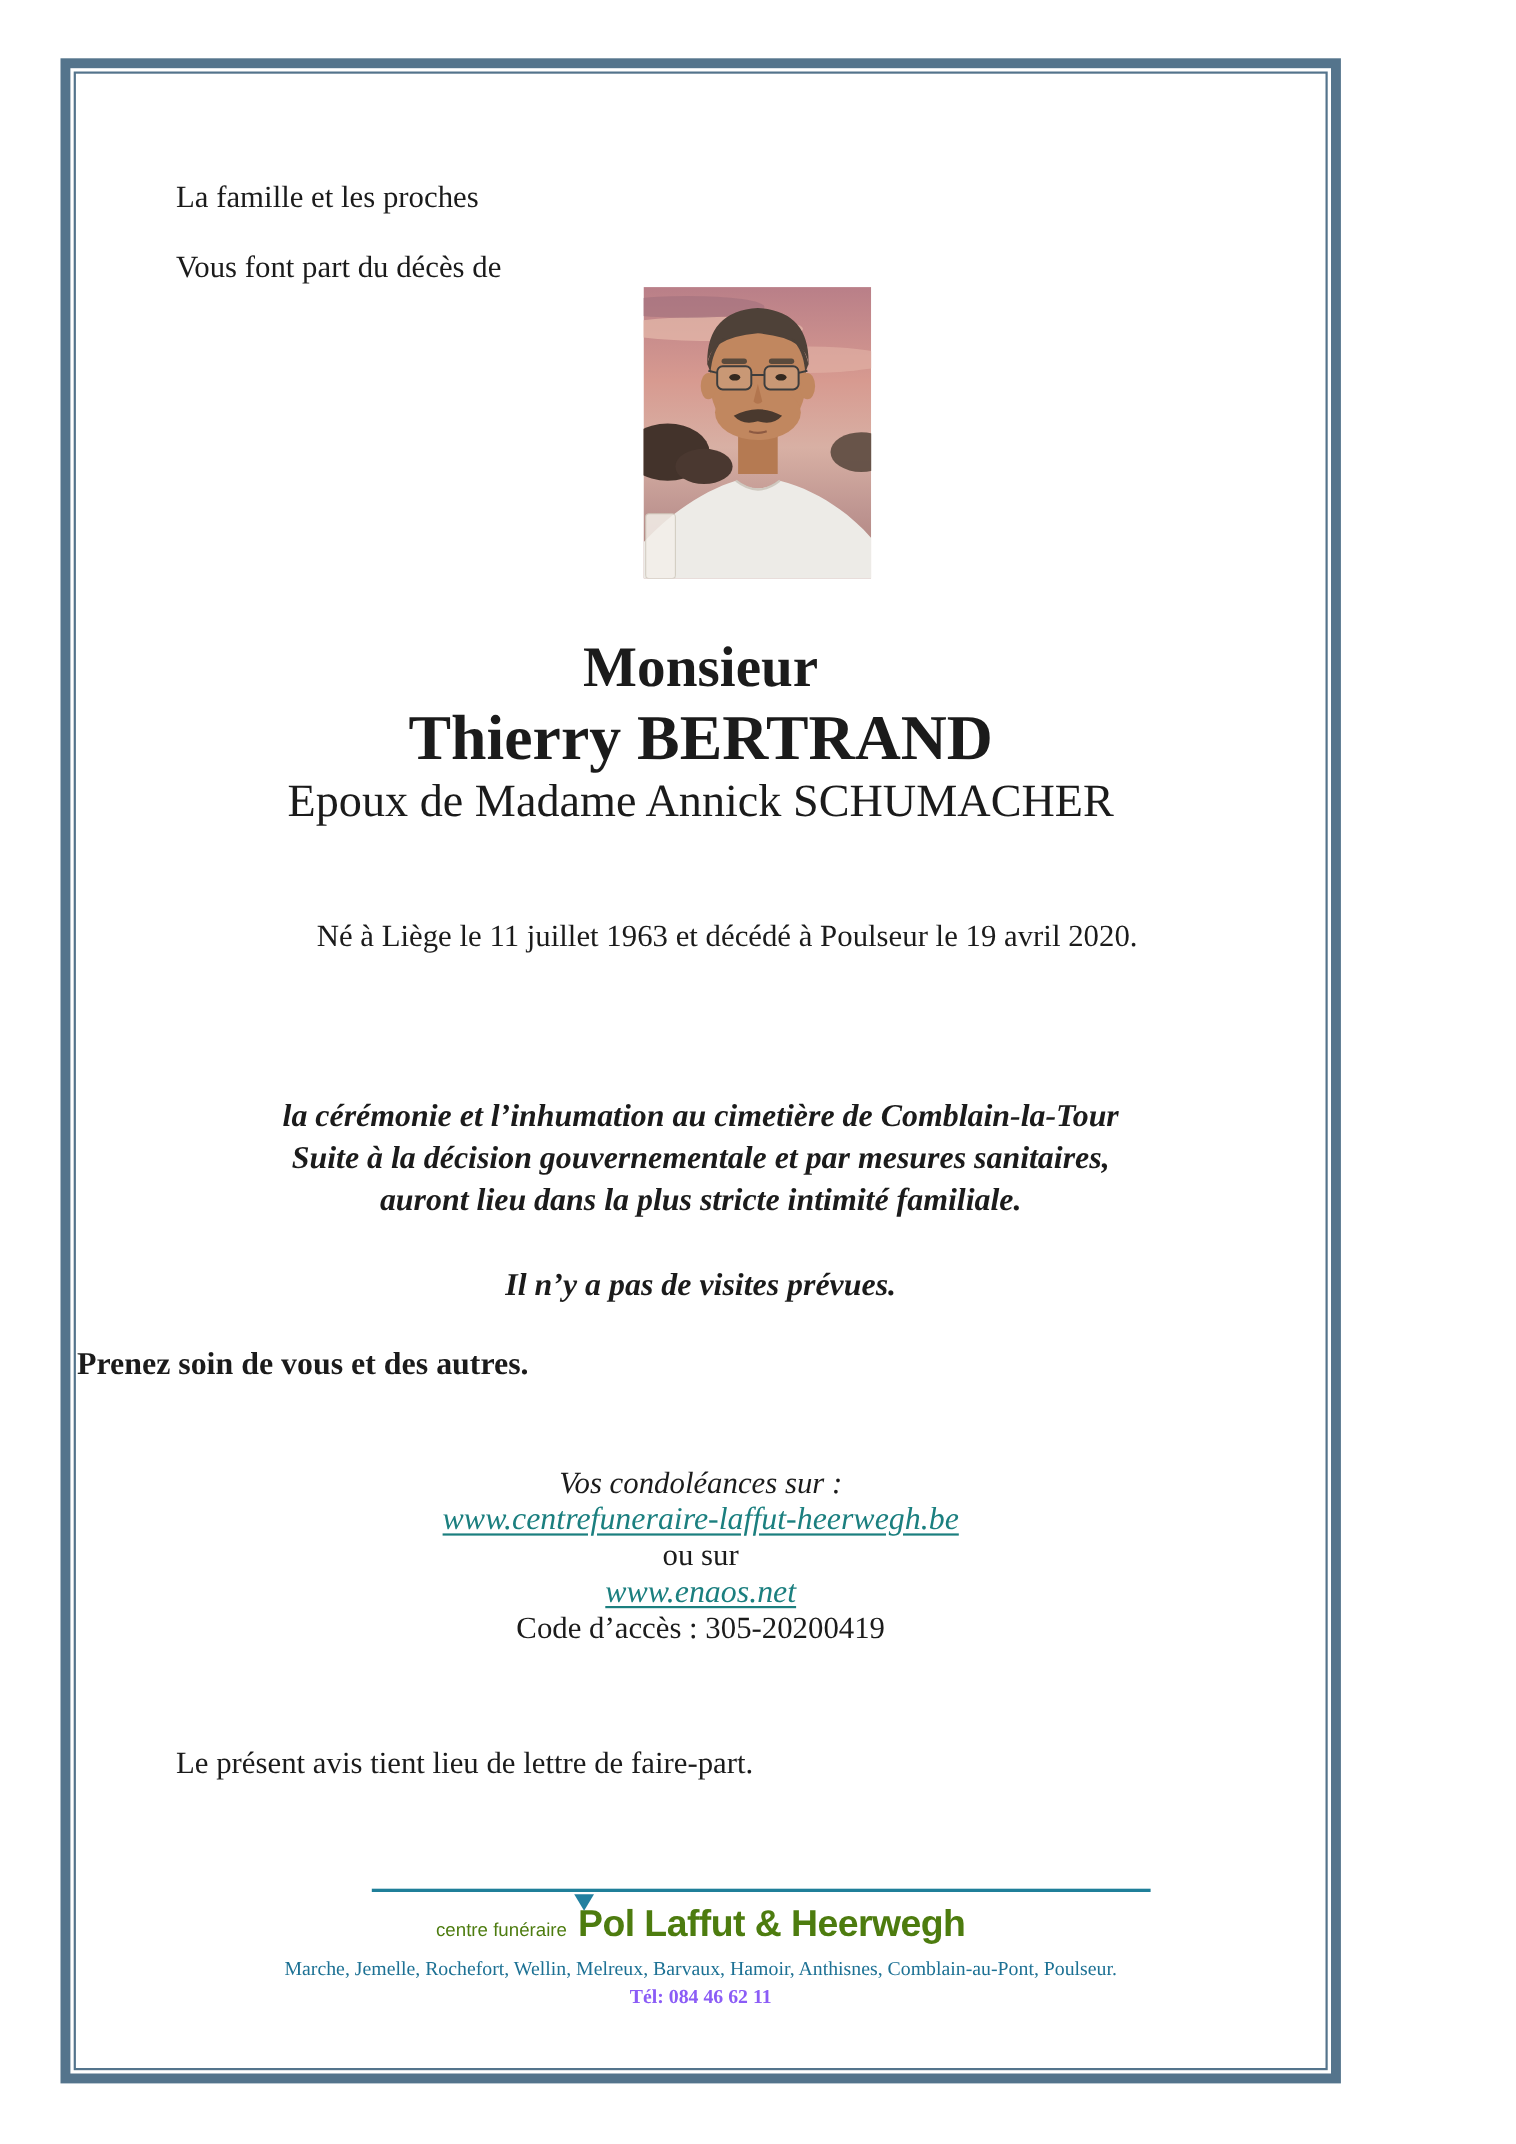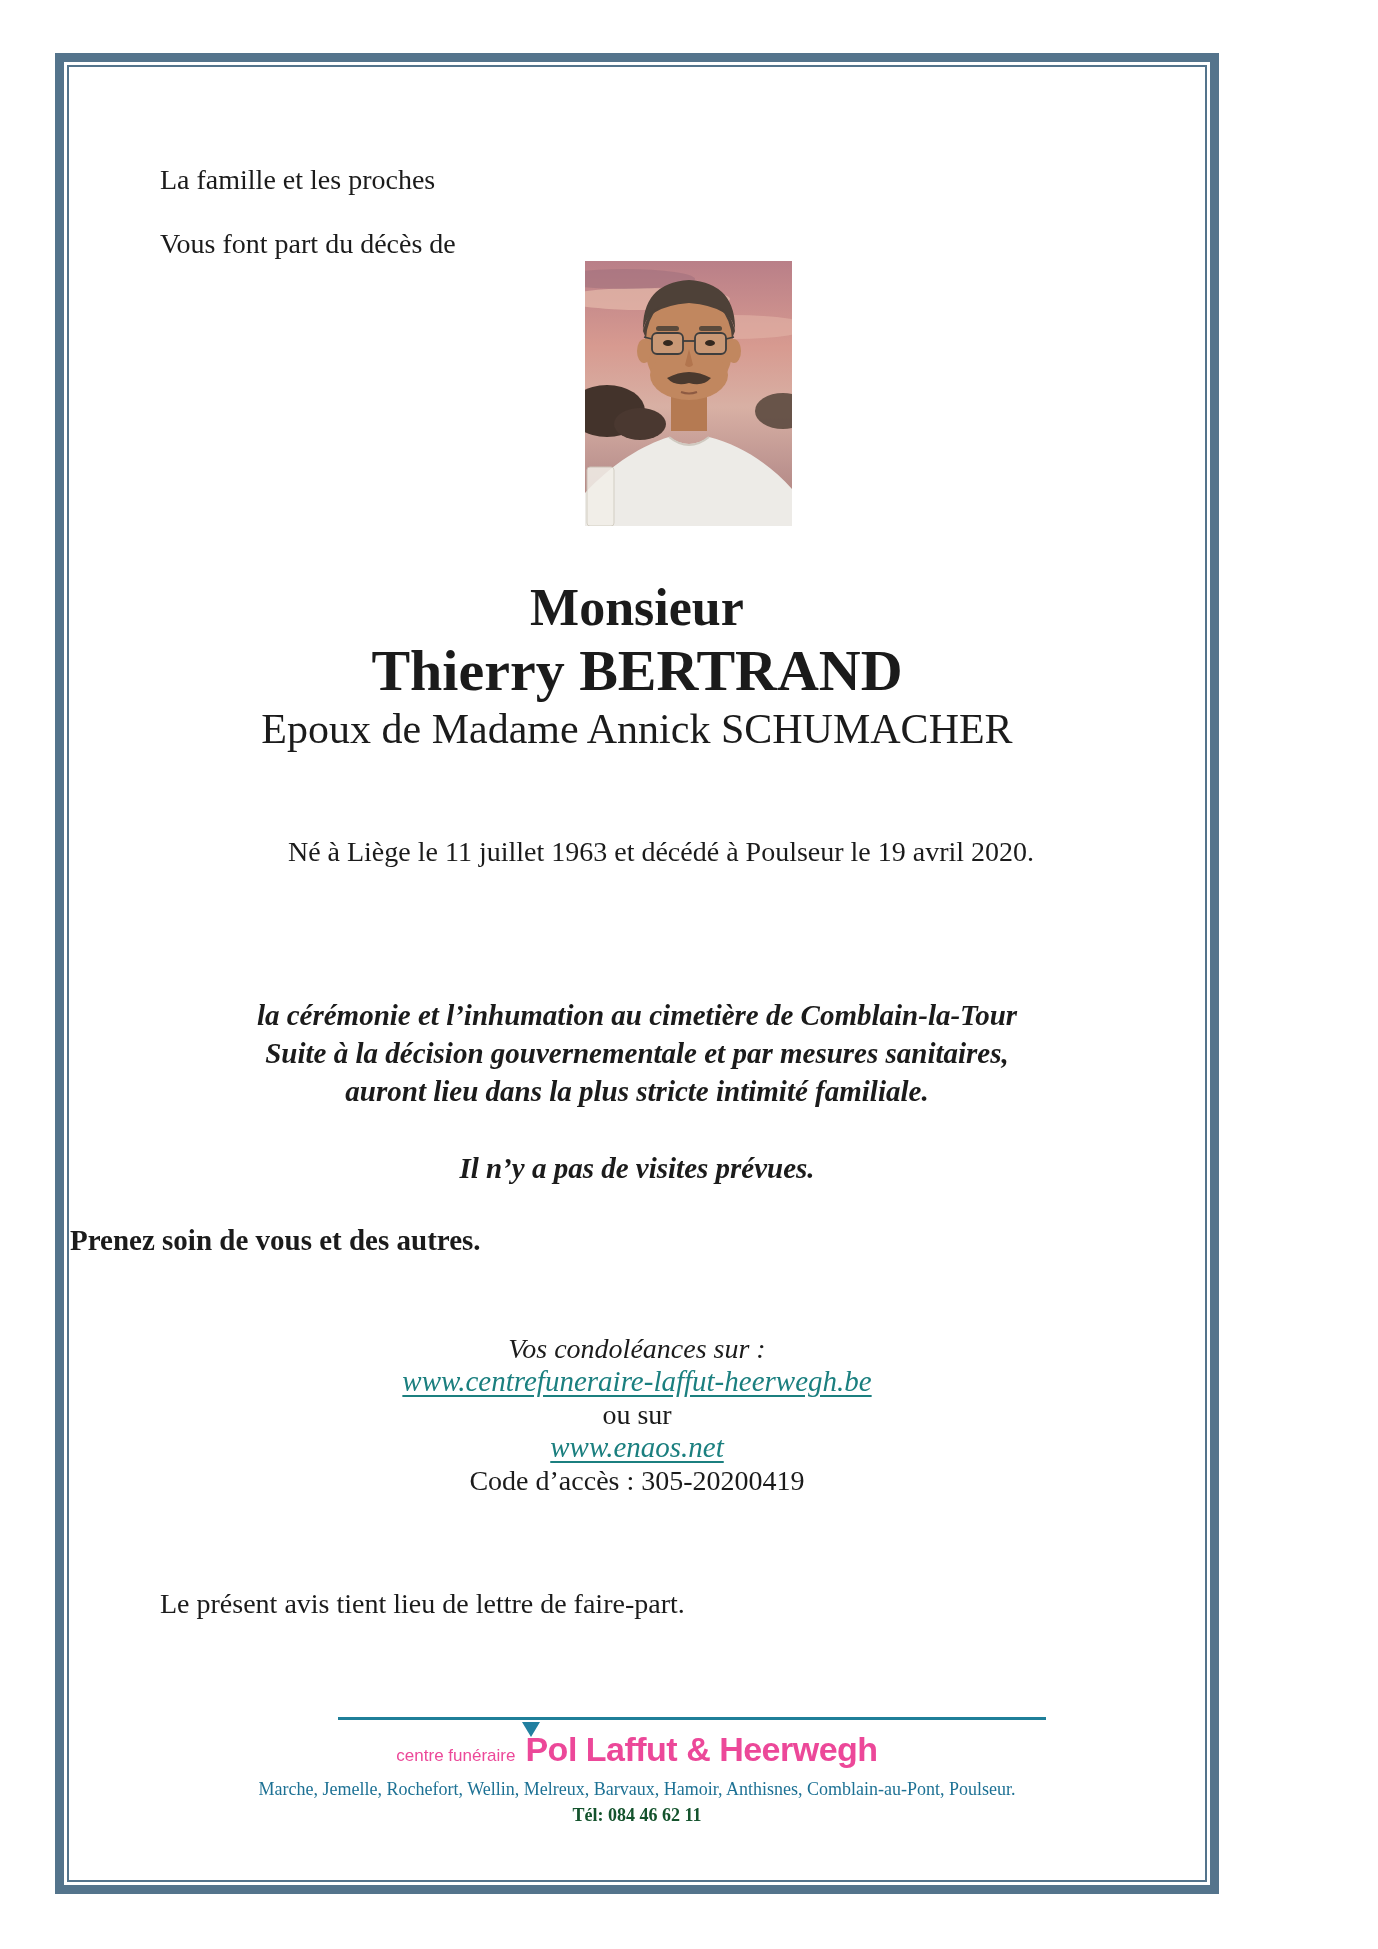--- a/index.html
+++ b/index.html
@@ -57,36 +57,36 @@
     display: block; font-style: italic; font-size: 29px; line-height: 33px;
     color: #1b7f7f; text-decoration: underline; text-underline-offset: 4px; cursor: pointer;
   }
 
   .closing { position: absolute; left: 160px; top: 1588px; font-size: 28px; }
 
   .footer-rule { position: absolute; left: 338px; top: 1717px; width: 708px; height: 3px; background: #1f7f99; }
   .brand-row {
     position: absolute; left: 70px; right: 70px; top: 1730px;
     display: flex; justify-content: center; align-items: baseline; gap: 10px;
-    font-family: "Liberation Sans", sans-serif; color: #ec4899;
+    font-family: "Liberation Sans", sans-serif; color: #4d7c0f;
   }
   .brand-prefix { font-size: 17px; }
   .brand-name { position: relative; font-size: 34px; font-weight: bold; letter-spacing: -0.5px; }
   .brand-triangle {
     position: absolute; left: -3px; top: -8px; width: 0; height: 0;
     border-left: 9px solid transparent; border-right: 9px solid transparent;
     border-top: 15px solid #2280a0;
   }
   .locations {
     position: absolute; left: 70px; right: 70px; top: 1779px; text-align: center;
     font-size: 18px; font-weight: normal; color: #1d7194;
   }
   .phone {
     position: absolute; left: 70px; right: 70px; top: 1805px; text-align: center;
-    font-size: 18px; font-weight: bold; color: #14532d;
+    font-size: 18px; font-weight: bold; color: #8b5cf6;
   }
 </style>
 </head>
 <body>
 
 <div class="page">
 
   <div class="frame">
     <div class="frame-inner"></div>
   </div>

